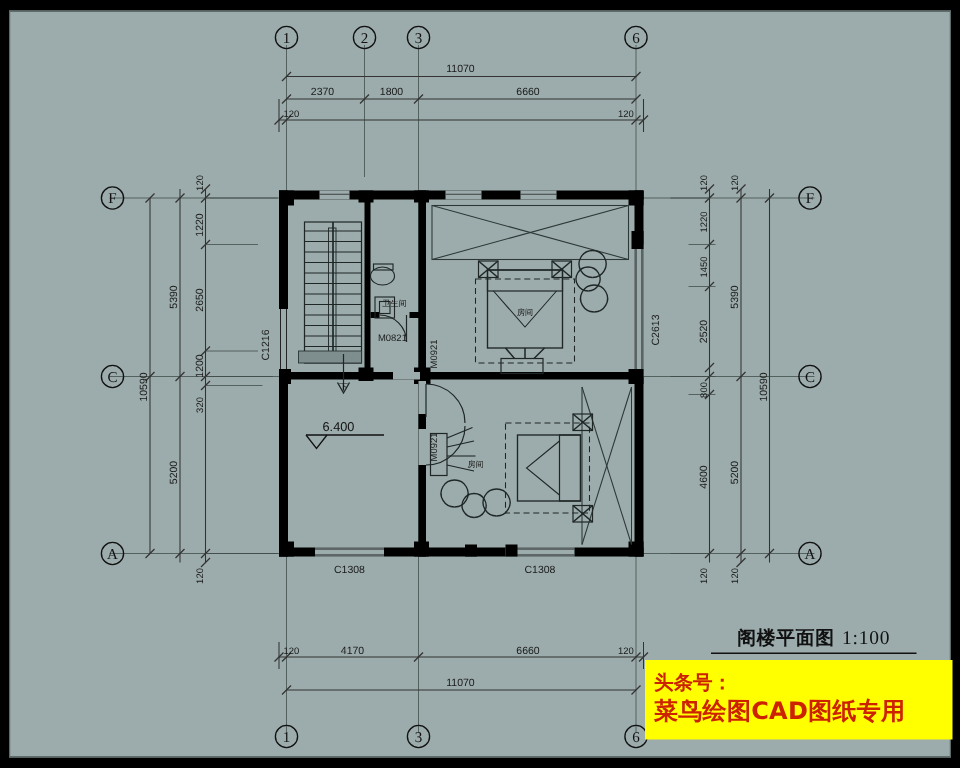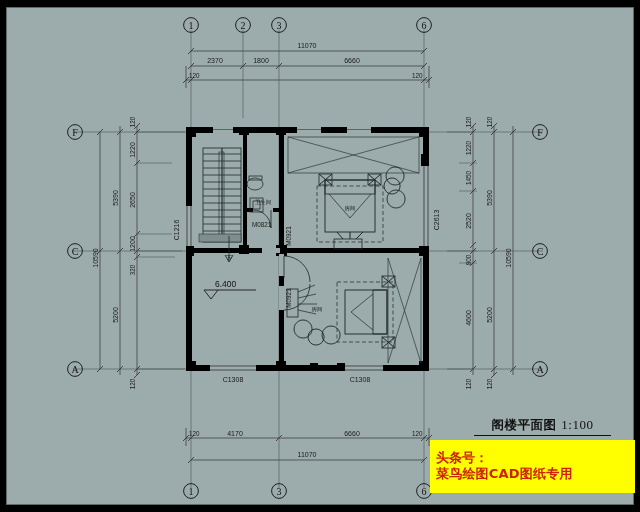--- a/index.html
+++ b/index.html
@@ -105,21 +105,21 @@
     gap: 1px;
   }
   #watermark div {
     font-family: "DejaVu Sans", sans-serif;
     font-weight: bold;
     color: #cc2200;
     line-height: 1.15;
     white-space: nowrap;
   }
   #wm-line1 { font-size: 13px; }
-  #wm-line2 { font-size: 13px; letter-spacing: .2px; }
+  #wm-line2 { font-size: 16px; letter-spacing: .2px; }
 </style>
 </head>
 <body>
 
 <div id="viewport">
   <div id="sheet">
     <div id="paper">
 
       <svg id="plan" viewBox="0 0 628 498">
         <defs>

